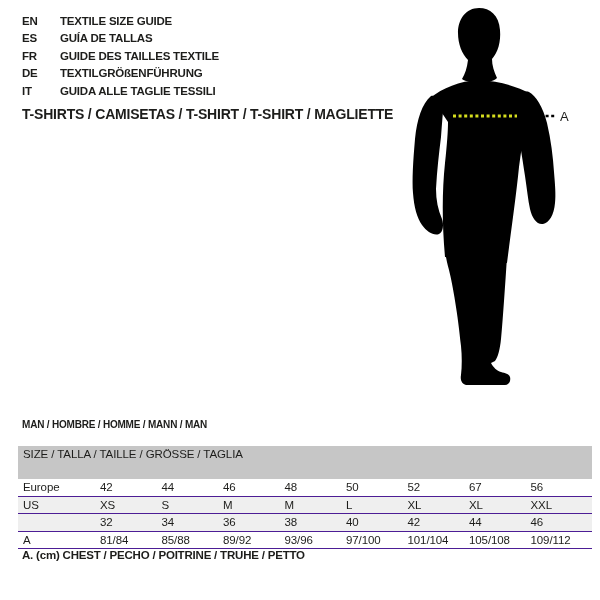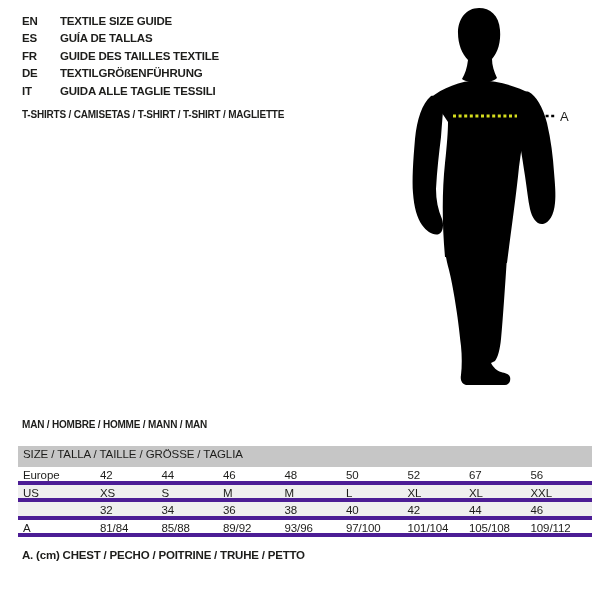--- a/index.html
+++ b/index.html
@@ -3,28 +3,28 @@
 <meta charset="utf-8">
 <style>
   html,body{margin:0;padding:0;}
   body{
     width:600px;height:600px;position:relative;background:#ffffff;
     font-family:"Liberation Sans",sans-serif;color:#1d1d1b;overflow:hidden;
   }
   .lang-list{position:absolute;left:22px;top:12px;}
   .lang-row{display:flex;height:17.5px;align-items:center;font-weight:bold;font-size:11.5px;letter-spacing:-0.2px;}
   .lang-code{width:38px;flex:0 0 38px;}
-  .categories{position:absolute;left:22px;top:106px;font-weight:bold;font-size:10px;line-height:17.5px;letter-spacing:-0.2px;}
+  .categories{position:absolute;left:22px;top:106px;font-weight:bold;font-size:14px;line-height:17.5px;letter-spacing:-0.2px;}
   .figure{position:absolute;left:403px;top:5px;width:172px;height:388px;}
   .figure svg{display:block;}
   .figure text{font-family:"Liberation Sans",sans-serif;}
   .man-label{position:absolute;left:22px;top:419px;font-weight:bold;font-size:10px;letter-spacing:-0.2px;}
   .size-table{position:absolute;left:18px;top:446px;width:574px;font-size:11.5px;letter-spacing:-0.1px;}
-  .table-header{background:#c6c6c6;height:21px;line-height:17px;padding-left:5px;}
-  .t-row{display:flex;height:17.5px;line-height:17.5px;border-bottom:4px solid #4c1d95;box-sizing:border-box;}
+  .table-header{background:#c6c6c6;height:33px;line-height:17px;padding-left:5px;}
+  .t-row{display:flex;height:17.5px;line-height:17.5px;border-bottom:1px solid #4c1d95;box-sizing:border-box;}
   .t-row.alt{background:#efefef;}
   .t-label{width:77px;flex:0 0 77px;padding-left:5px;}
   .t-cell{flex:1;text-align:left;}
   .footnote{position:absolute;left:22px;top:549px;font-weight:bold;font-size:11.5px;letter-spacing:-0.2px;}
 </style>
 </head>
 <body>
 
 <div class="lang-list">
   <div class="lang-row">

